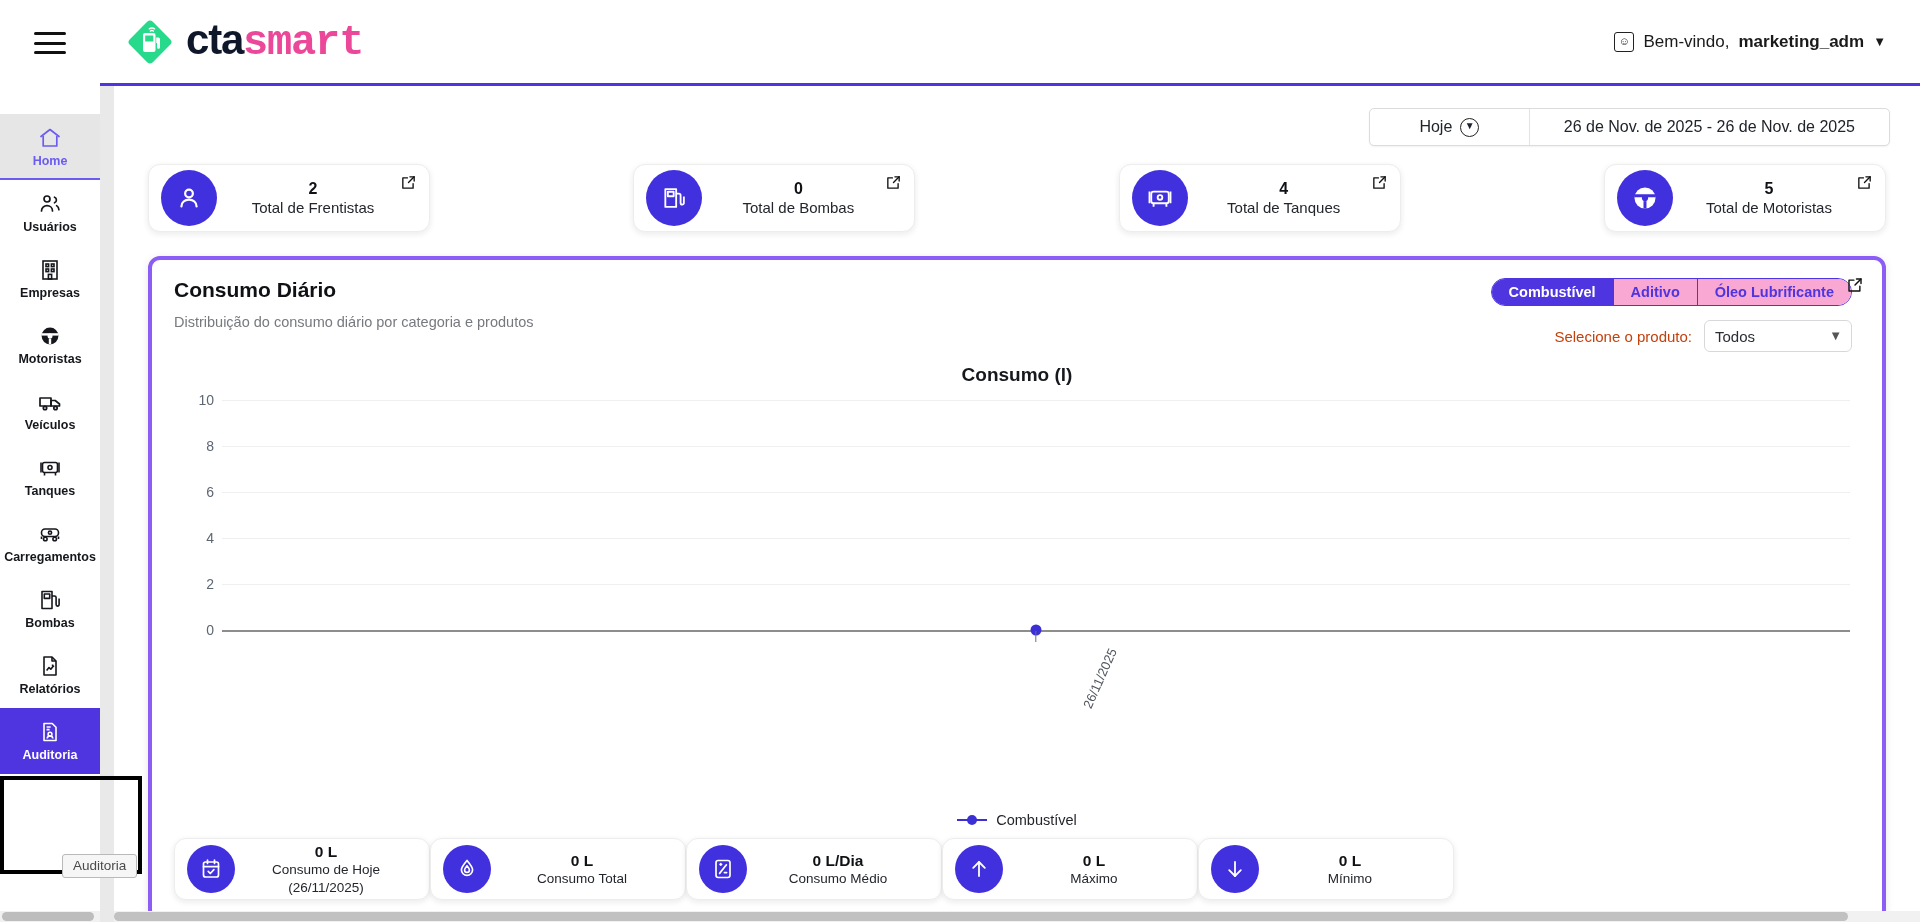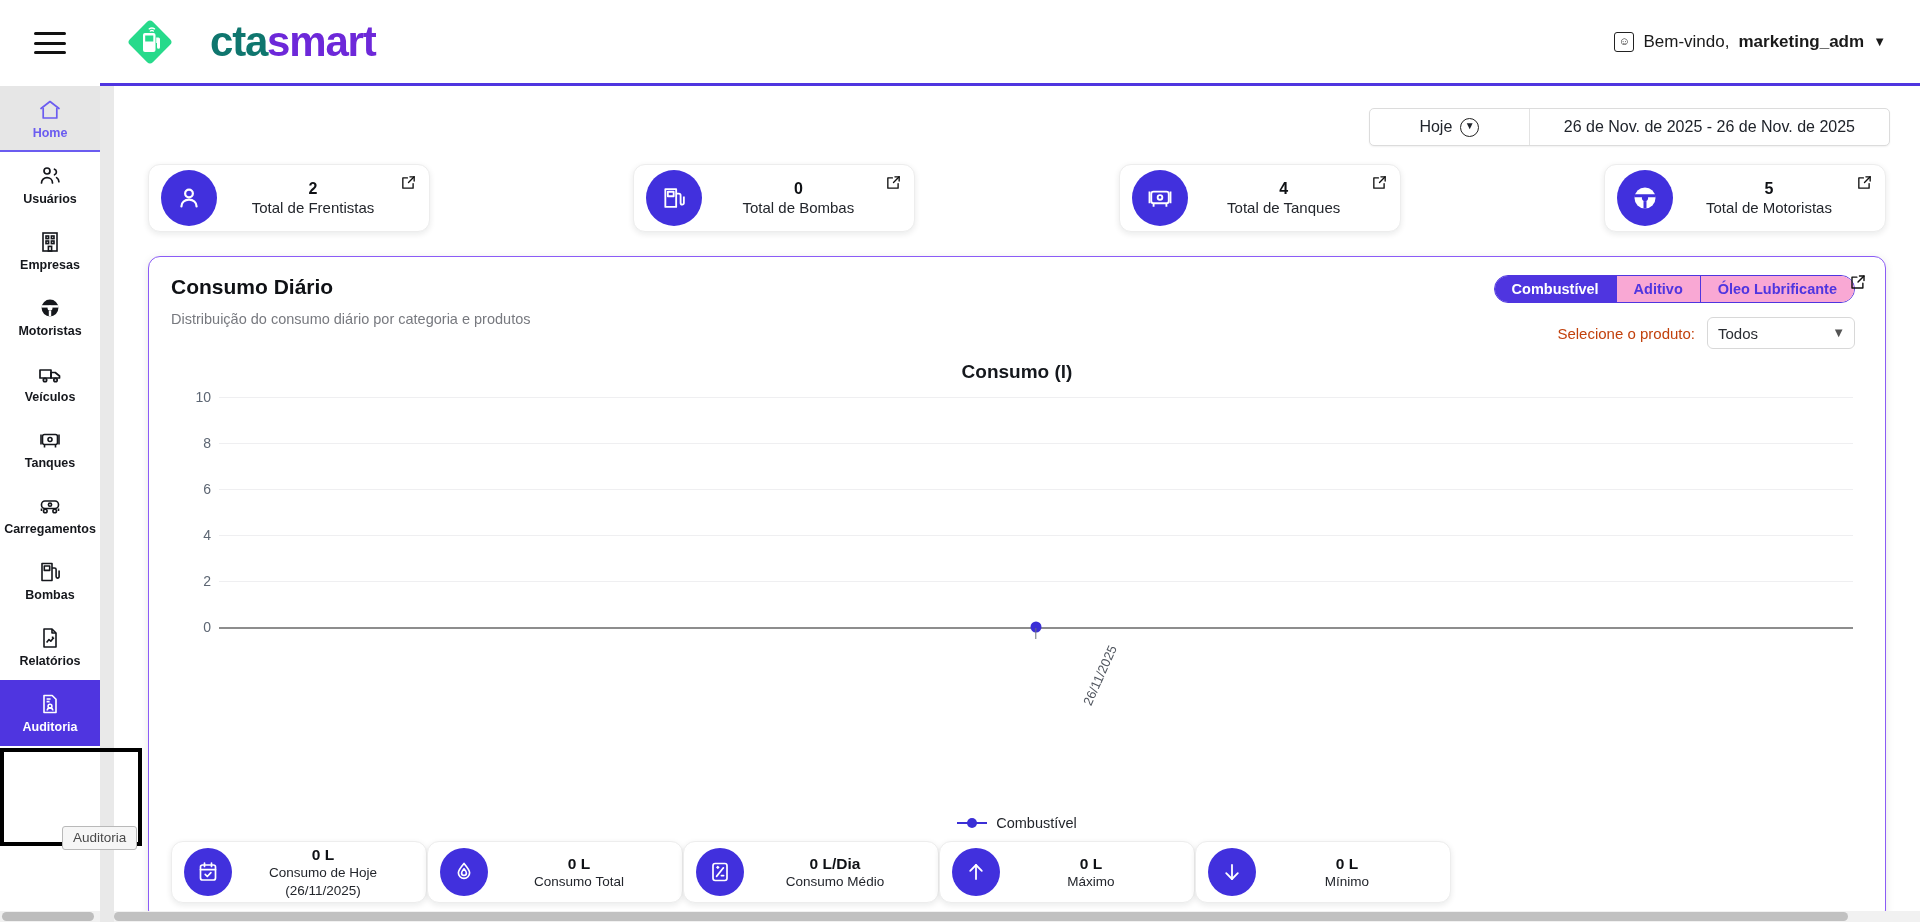--- a/index.html
+++ b/index.html
@@ -37,22 +37,22 @@
   }
   .brand { display: flex; align-items: center; gap: 10px; }
   .brand-mark {
     width: 52px; height: 52px;
     position: relative;
   }
   .brand-text {
     font-size: 42px; font-weight: 700; letter-spacing: -1.2px;
     line-height: 1;
   }
-  .brand-text .cta { color: #0f766e; margin-left: 24px; }
-  .brand-text .smart { color: #6d28d9; }
+  .brand-text .cta { color: #0f172a; }
+  .brand-text .smart { color: #ec4899; font-family: Liberation Mono, monospace; }
 
   .user-area {
     margin-left: auto; margin-right: 34px;
     display: flex; align-items: center; gap: 9px;
     font-size: 17px; color: #1a1a1a;
     cursor: pointer; white-space: nowrap;
   }
   .user-area .uname { font-weight: 700; }
   .user-icon {
     width: 20px; height: 20px; border: 1.6px solid #222; border-radius: 3px;
@@ -64,20 +64,21 @@
   
   .shell { flex: 1 1 auto; display: flex; min-height: 0; position: relative; }
 
   
   .sidebar {
     width: 100px; flex: 0 0 100px;
     background: #ffffff;
     display: flex; flex-direction: column;
     position: relative;
     overflow: visible;
+    margin-top: 28px;
   }
   .nav-scroll { flex: 1 1 auto; display: flex; flex-direction: column; }
   .nav-item {
     height: 66px;
     display: flex; flex-direction: column; align-items: center; justify-content: center;
     gap: 4px; cursor: pointer;
     color: #15171c;
     position: relative;
   }
   .nav-item .ico { width: 24px; height: 24px; display: block; }
@@ -187,21 +188,21 @@
     padding-right: 6px;
   }
   .stat-num { font-size: 16px; font-weight: 700; color: #0f1115; line-height: 1.2; }
   .stat-lbl { font-size: 15px; color: #23262c; line-height: 1.3; }
   .ext-ico { position: absolute; top: 9px; right: 12px; width: 17px; height: 17px; cursor: pointer; }
 
   
   .panel {
     margin: 24px 34px 0 34px;
     background: #fff;
-    border: 1px solid #8b5cf6;
+    border: 4px solid #8b5cf6;
     border-radius: 12px;
     box-shadow: 0 2px 8px rgba(15,17,21,.10);
     flex: 1 1 auto;
     min-height: 0;
     display: flex; flex-direction: column;
     overflow: hidden;
     position: relative;
   }
   .panel-head { padding: 18px 22px 0 22px; display: flex; }
   .ph-left { flex: 0 0 auto; }

